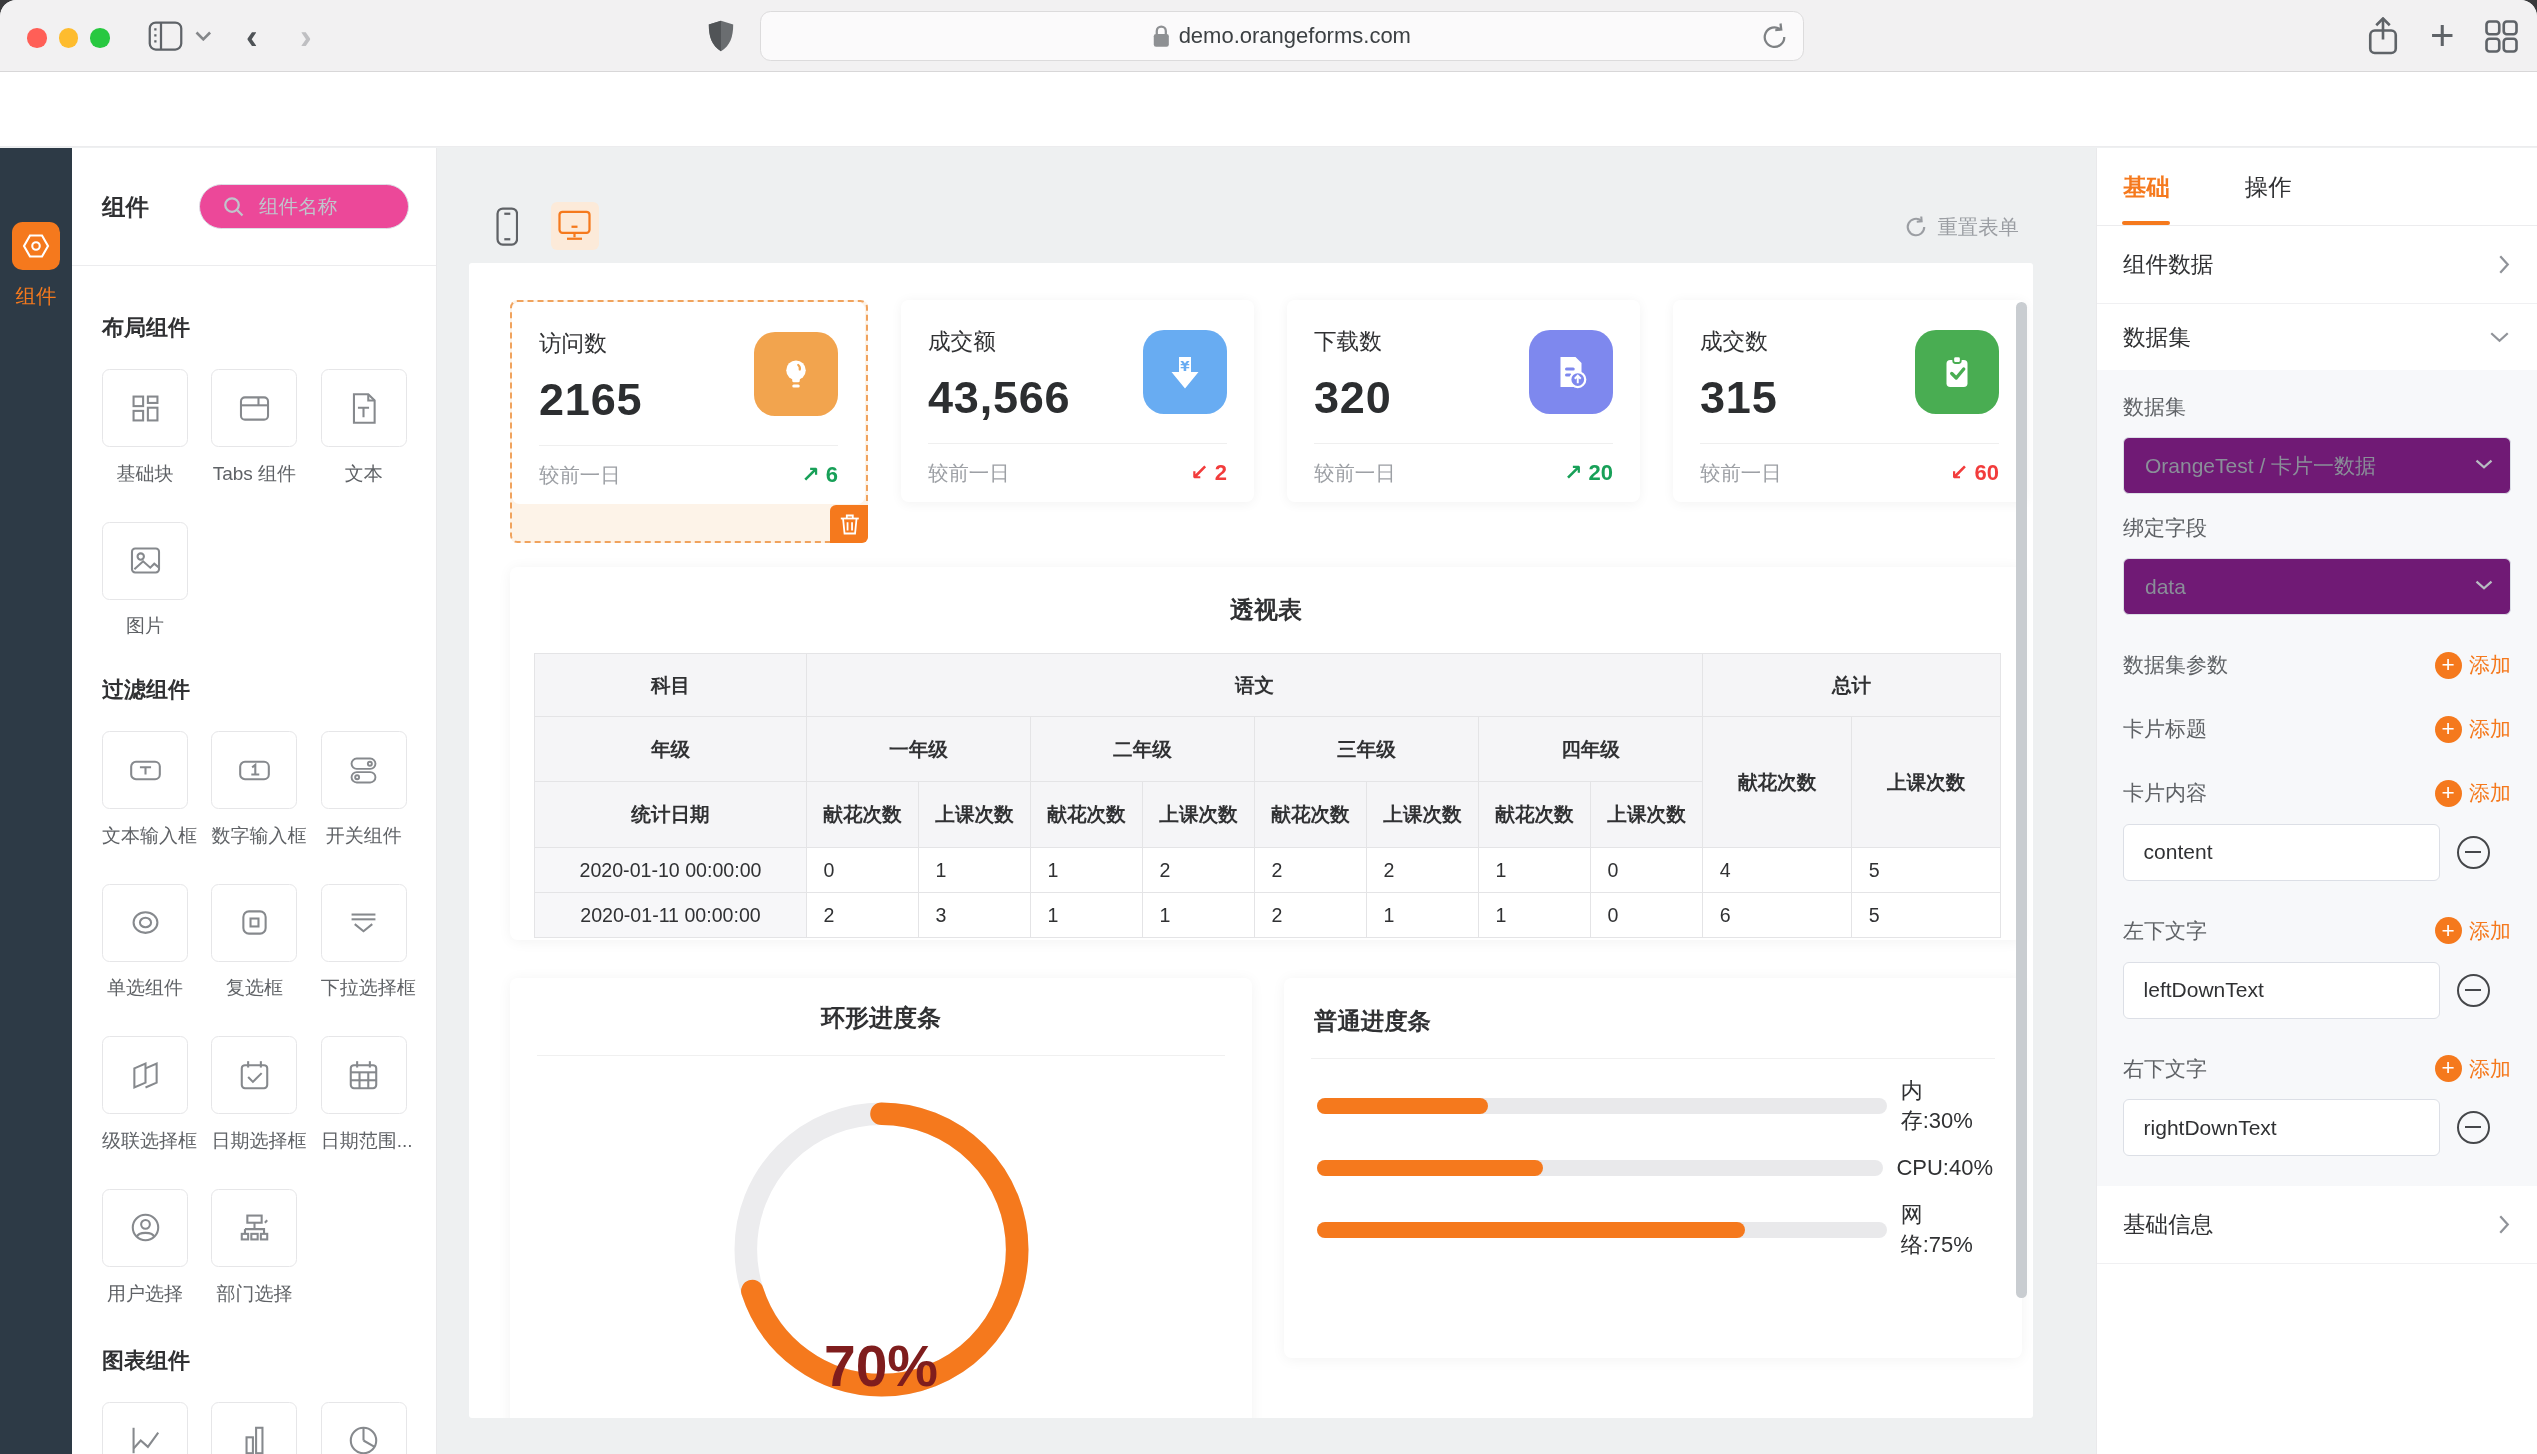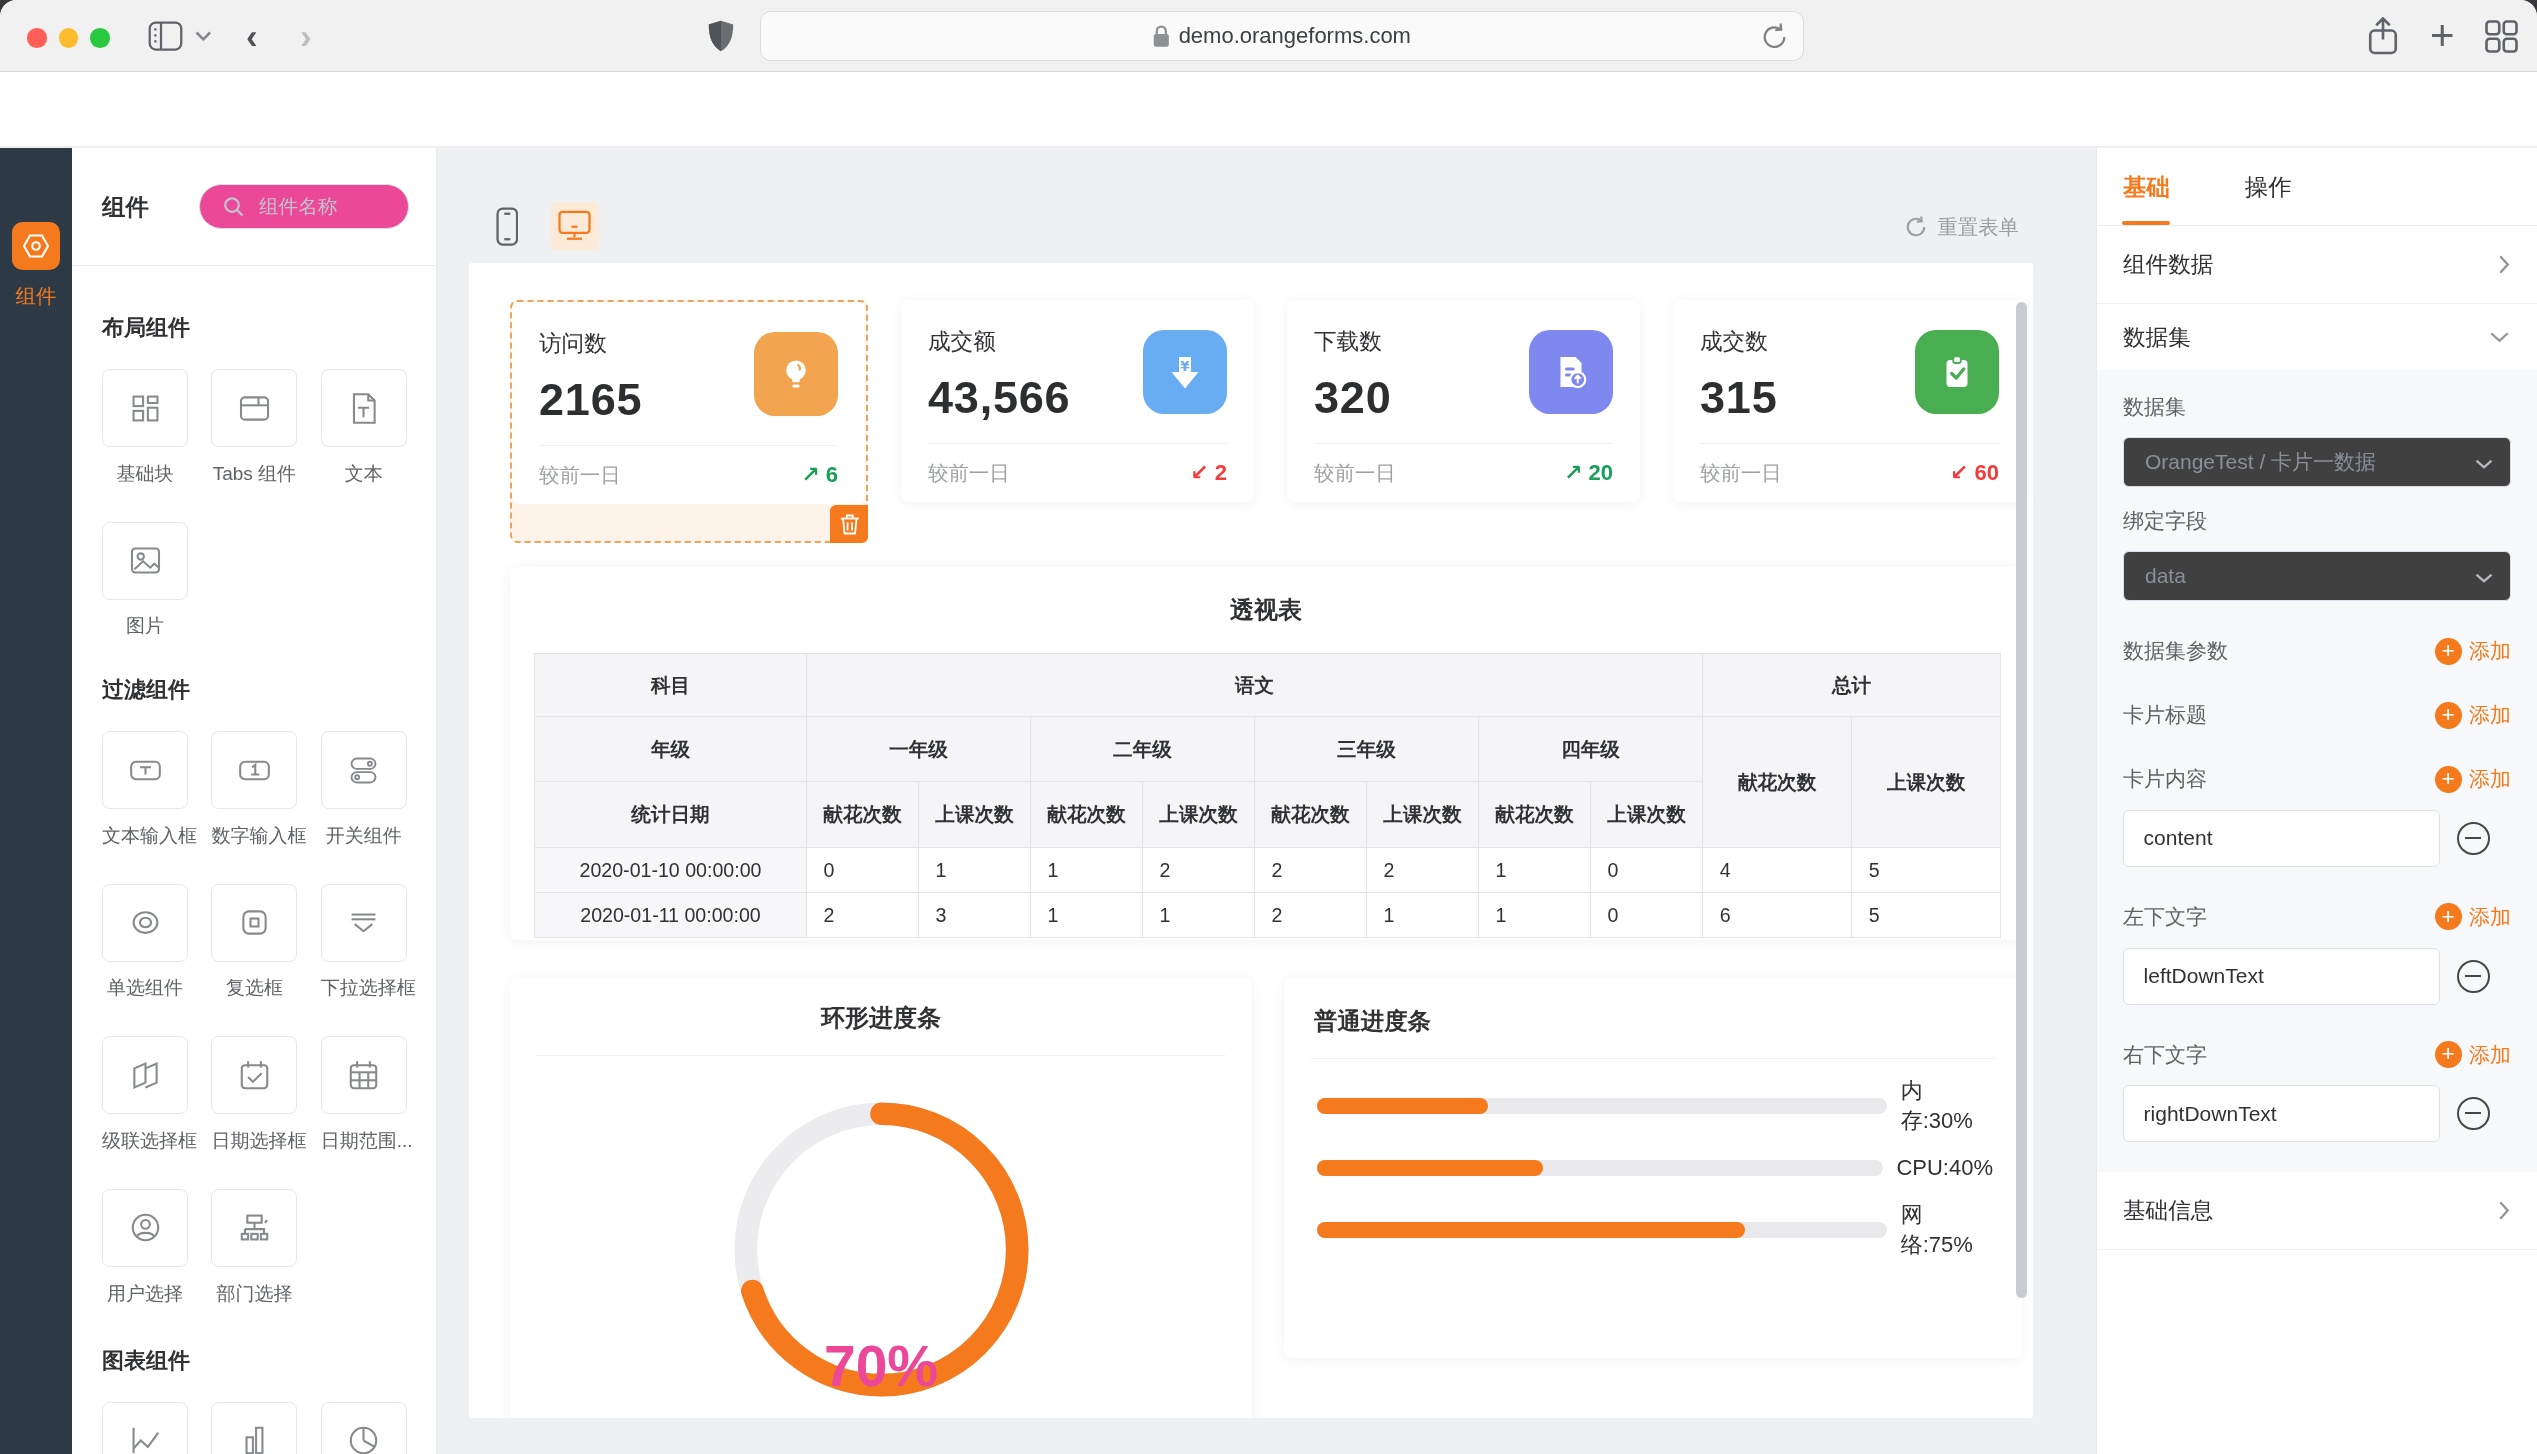--- a/index.html
+++ b/index.html
@@ -80,21 +80,21 @@
   table.pivot .r1 td { height:63px; }
   table.pivot .r2 td { height:65px; }
   table.pivot .r3 td { height:66px; }
   table.pivot .dr td { height:45px; font-weight:normal; }
   table.pivot .dr .datec { background:#f7f7f9; }
   table.pivot .dr .num { text-align:left; padding-left:16.6px; }
 
   .ring-card { left:41px; top:715px; width:742px; height:528px; }
   .card-div { margin:21px 27px 0; border-top:1.5px solid #f0f0f0; }
   .ring-wrap { position:absolute; left:0; top:83px; width:742px; display:flex; justify-content:center; }
-  .ring-label { position:absolute; left:0; top:355px; width:742px; text-align:center; font-size:57px; font-weight:bold; color:#ec4899; }
+  .ring-label { position:absolute; left:0; top:355px; width:742px; text-align:center; font-size:57px; font-weight:bold; color:#7f1d1d; }
 
   .prog-card { left:815px; top:715px; width:738px; height:380px; }
   .card-title-l { font-size:23.4px; font-weight:bold; color:#303133; padding:27px 0 0 30px; }
   .prog-rows { position:absolute; left:33px; right:29px; top:97px; }
   .prog-row { display:flex; align-items:center; height:62px; }
   .track { position:relative; width:581px; height:16.6px; border-radius:8.3px; background:#e9e9eb; }
   .fill { position:absolute; left:0; top:0; height:16.6px; border-radius:8.3px; background:#f5791d; }
   .prog-label { margin-left:13.6px; font-size:22px; color:#303133; }
 
   
@@ -104,21 +104,21 @@
   .insp-tab.active { color:#f5791d; font-weight:bold; }
   .insp-tab.active::after { content:""; position:absolute; bottom:0; left:-1.5px; width:48px; height:4.5px; background:#f5791d; border-radius:2.3px; }
   .insp-row { height:78px; border-bottom:1.5px solid #f0f0f2; display:flex; align-items:center; justify-content:space-between; padding:0 27px 0 26px; font-size:22.6px; color:#303133; }
   .insp-row.noline { border-bottom:none; height:53px; }
   .chev { color:#909399; }
   .gray-sec { background:#f7f8fa; padding:22.6px 26px 30px; }
   .fld-label { font-size:21px; color:#5f6266; margin-top:19.6px; }
   .fld-head { display:flex; align-items:center; justify-content:space-between; margin-top:36px; }
   .add-btn { display:flex; align-items:center; gap:7.5px; color:#f5791d; font-size:21px; }
   .add-circle { width:27px; height:27px; border-radius:50%; background:#f5791d; color:#fff; display:flex; align-items:center; justify-content:center; font-size:22.6px; line-height:1; }
-  .sel-box { position:relative; margin-top:16.6px; height:50px; background:#404040; border:1.5px solid #dcdfe6; border-radius:6px; display:flex; align-items:center; padding:0 58px 0 21px; font-size:21px; color:#8a8f99; }
+  .sel-box { position:relative; margin-top:16.6px; height:57px; background:#701a75; border:1.5px solid #dcdfe6; border-radius:6px; display:flex; align-items:center; padding:0 58px 0 21px; font-size:21px; color:#8a8f99; }
   .sel-box svg { position:absolute; right:16.6px; top:21px; }
   .inp-row { display:flex; align-items:center; margin-top:16.6px; }
   .inp-row input { width:317px; height:57px; background:#fff; border:1.5px solid #dcdfe6; border-radius:6px; padding:0 19.6px; font-size:21px; color:#303133; font-family:inherit; }
   .minus-btn { margin-left:16.6px; width:33px; height:33px; border-radius:50%; border:2.3px solid #45474a; position:relative; background:transparent; }
   .minus-btn::after { content:""; position:absolute; left:6.8px; right:6.8px; top:13px; height:2.3px; background:#45474a; }
 
   svg { display:block; }
 </style>
 </head>
 <body>

